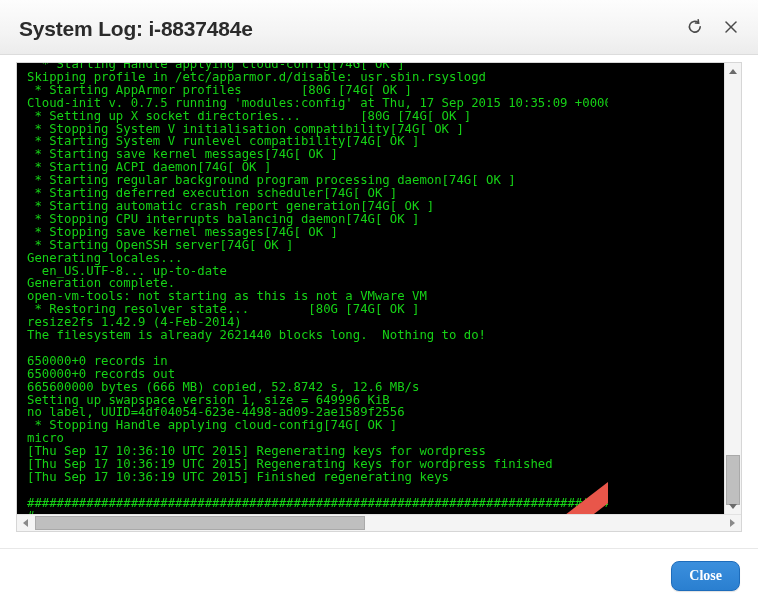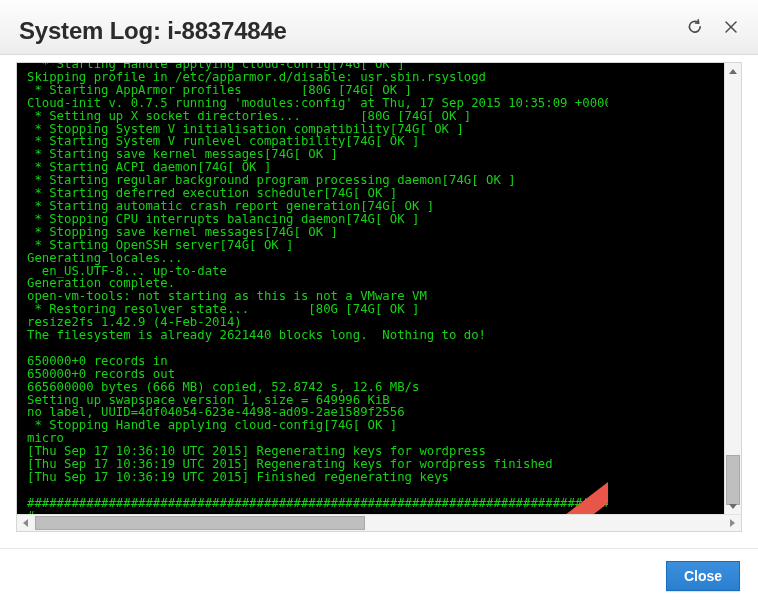--- a/index.html
+++ b/index.html
@@ -22,21 +22,21 @@
     width: 758px;
     height: 55px;
     background: linear-gradient(to bottom, #fdfdfd 0%, #f4f4f4 60%, #ececec 100%);
     border-bottom: 1px solid #dcdcdc;
     box-sizing: border-box;
   }
   .titlebar-title {
     position: absolute;
     left: 19px;
     top: 17px;
-    font-size: 24px;
+    font-size: 21px;
     font-weight: bold;
     color: #2b2b2b;
     letter-spacing: -0.2px;
     white-space: nowrap;
   }
   .titlebar-actions {
     position: absolute;
     right: 16px;
     top: 16px;
     display: flex;
@@ -201,25 +201,25 @@
   }
   .close-button {
     position: absolute;
     right: 18px;
     top: 12px;
     min-width: 62px;
     height: 30px;
     padding: 0 17px;
     background: linear-gradient(to bottom, #3b8fdd 0%, #2a7fd0 100%);
     border: 1px solid #1d6cbb;
-    border-radius: 0;
+    border-radius: 8px;
     color: #ffffff;
     font-size: 14px;
     font-weight: bold;
-    font-family: Liberation Sans, sans-serif;
+    font-family: Liberation Serif, serif;
     cursor: pointer;
     box-shadow: 0 1px 1px rgba(0,0,0,0.12);
   }
 </style>
 </head>
 <body>
 
 <div class="titlebar">
   <div class="titlebar-title">System Log: i-8837484e</div>
   <div class="titlebar-actions">

